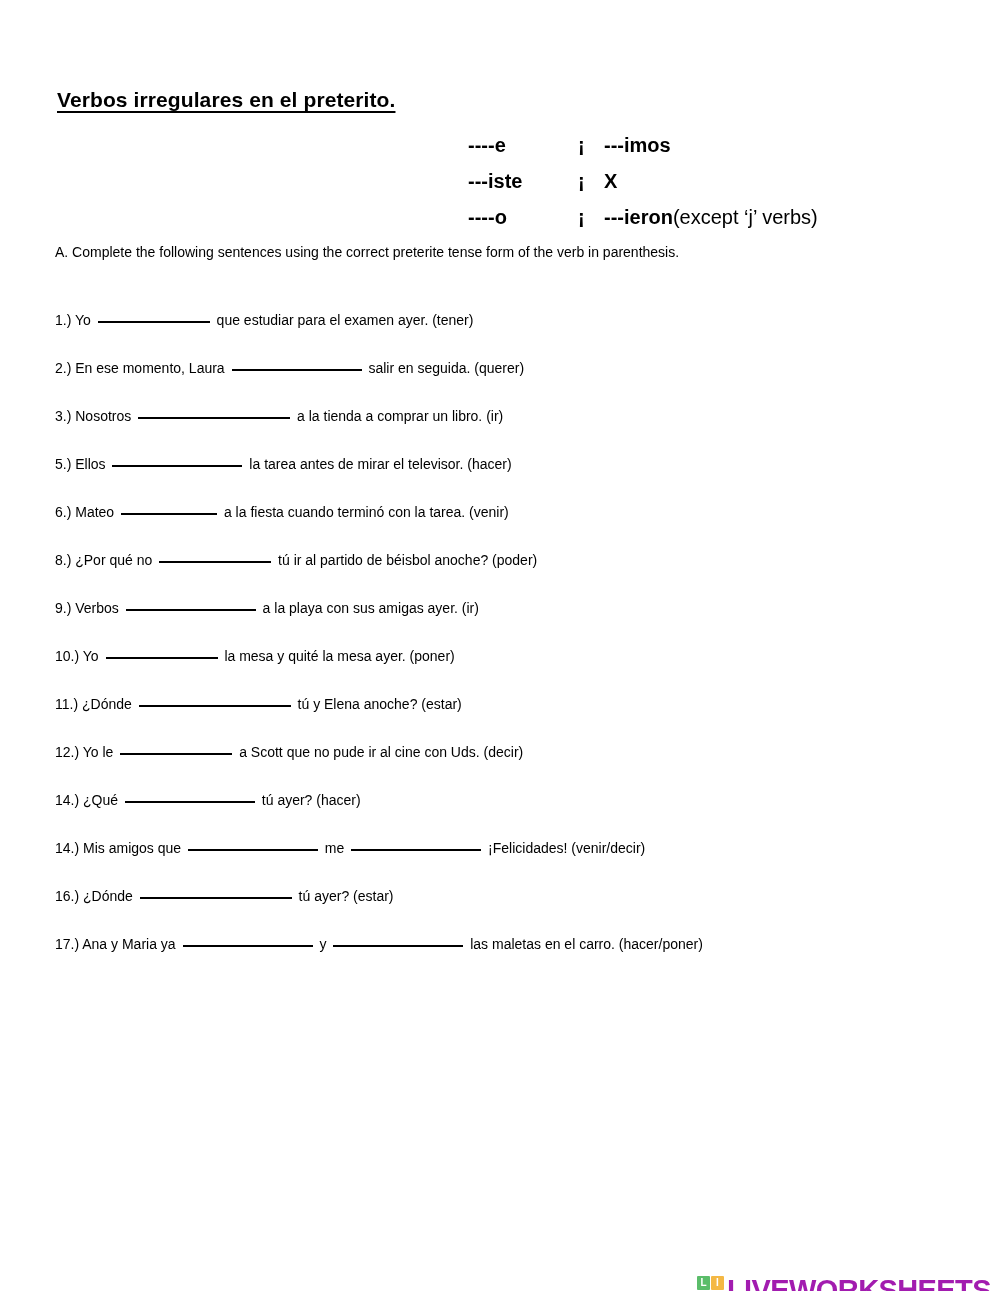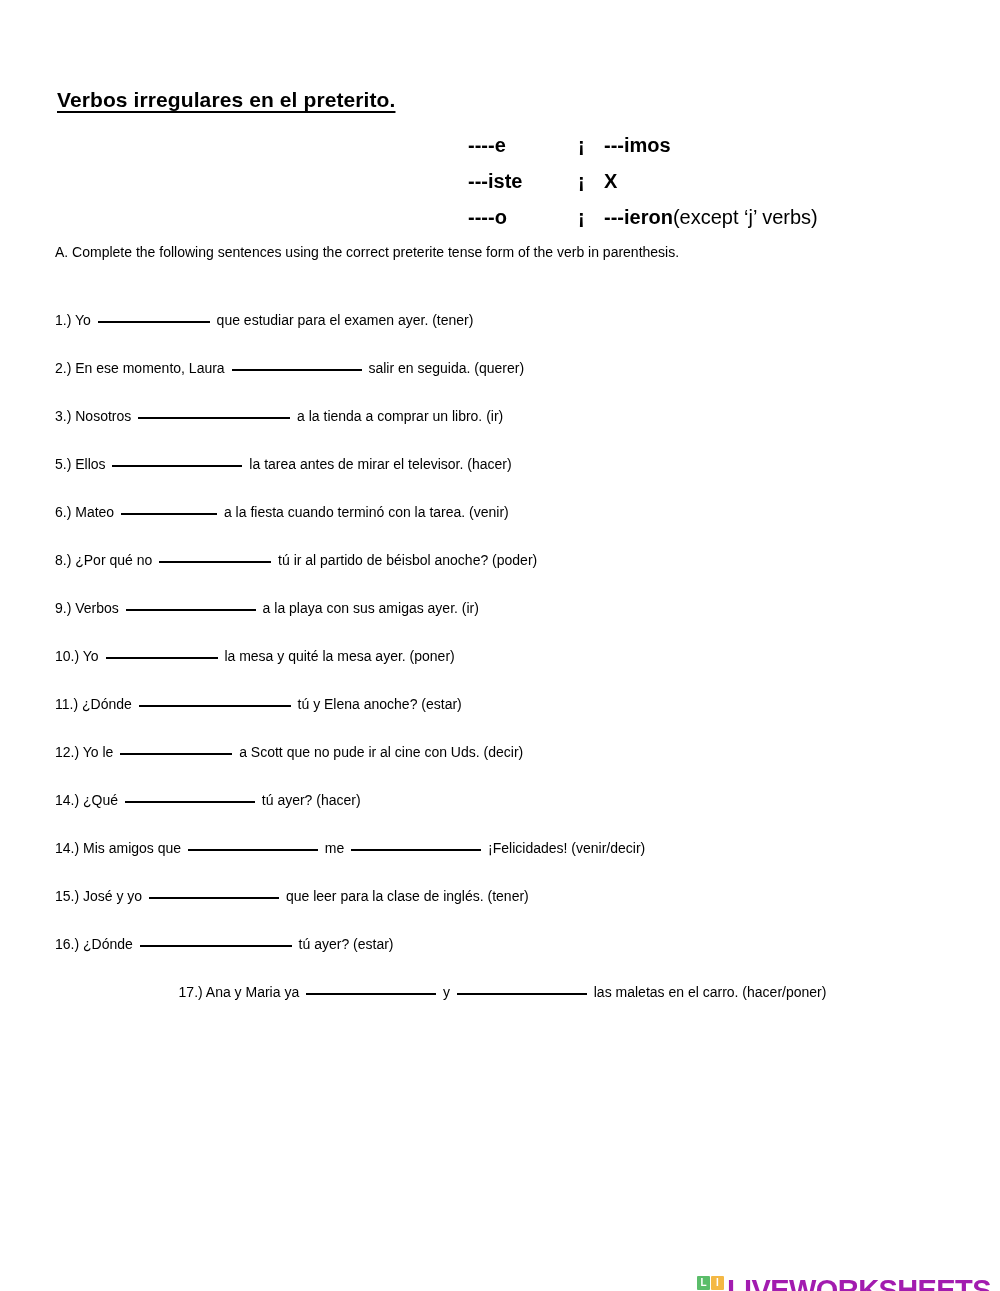--- a/index.html
+++ b/index.html
@@ -82,21 +82,20 @@
     width: 895px;
     font-size: 14px;
   }
   .item {
     line-height: 30px;
     margin-bottom: 18px;
     white-space: normal;
   }
   .item:last-child {
     margin-bottom: 0;
-    text-align: center;
   }
   .blank {
     display: inline-block;
     border-bottom: 2px solid #000;
     vertical-align: 2px;
     margin: 0 3px;
   }
   .b-md  { width: 96px; }
   .b-lg  { width: 112px; }
   .b-xl  { width: 130px; }
@@ -170,21 +169,20 @@
       <div class="item"><span>3.) </span><span>Nosotros </span><span class="blank b-xxl"></span><span> a la tienda a comprar un libro. (ir)</span></div>
       <div class="item"><span>5.) </span><span>Ellos </span><span class="blank b-xl"></span><span> la tarea antes de mirar el televisor. (hacer)</span></div>
       <div class="item"><span>6.) </span><span>Mateo </span><span class="blank b-md"></span><span> a la fiesta cuando terminó con la tarea. (venir)</span></div>
       <div class="item"><span>8.) </span><span>¿Por qué no </span><span class="blank b-lg"></span><span> tú ir al partido de béisbol anoche? (poder)</span></div>
       <div class="item"><span>9.) </span><span>Verbos </span><span class="blank b-xl"></span><span> a la playa con sus amigas ayer. (ir)</span></div>
       <div class="item"><span>10.) </span><span>Yo </span><span class="blank b-lg"></span><span> la mesa y quité la mesa ayer. (poner)</span></div>
       <div class="item"><span>11.) </span><span>¿Dónde </span><span class="blank b-xxl"></span><span> tú y Elena anoche? (estar)</span></div>
       <div class="item"><span>12.) </span><span>Yo le </span><span class="blank b-lg"></span><span> a Scott que no pude ir al cine con Uds. (decir)</span></div>
       <div class="item"><span>14.) </span><span>¿Qué </span><span class="blank b-xl"></span><span> tú ayer? (hacer)</span></div>
       <div class="item"><span>14.) </span><span>Mis amigos que </span><span class="blank b-xl"></span><span> me </span><span class="blank b-xl"></span><span> ¡Felicidades! (venir/decir)</span></div>
-      <div class="item"><span>15.) </span><span>José y yo </span><span class="blank b-xl"></span><span> que leer para la clase de inglés. (tener)</span></div>
       <div class="item"><span>16.) </span><span>¿Dónde </span><span class="blank b-xxl"></span><span> tú ayer? (estar)</span></div>
       <div class="item"><span>17.) </span><span>Ana y Maria ya </span><span class="blank b-xl"></span><span> y </span><span class="blank b-xl"></span><span> las maletas en el carro. (hacer/poner)</span></div>
     </div>
 
   <div class="lw-logo">
     <div class="lw-mark" id="lw-mark">
         <div class="lw-tile" style="background: rgb(91, 189, 106);">L</div>
         <div class="lw-tile" style="background: rgb(244, 184, 68);">I</div>
         <div class="lw-tile" style="background: rgb(74, 126, 196);">V</div>
         <div class="lw-tile" style="background: rgb(227, 71, 92);">E</div>

